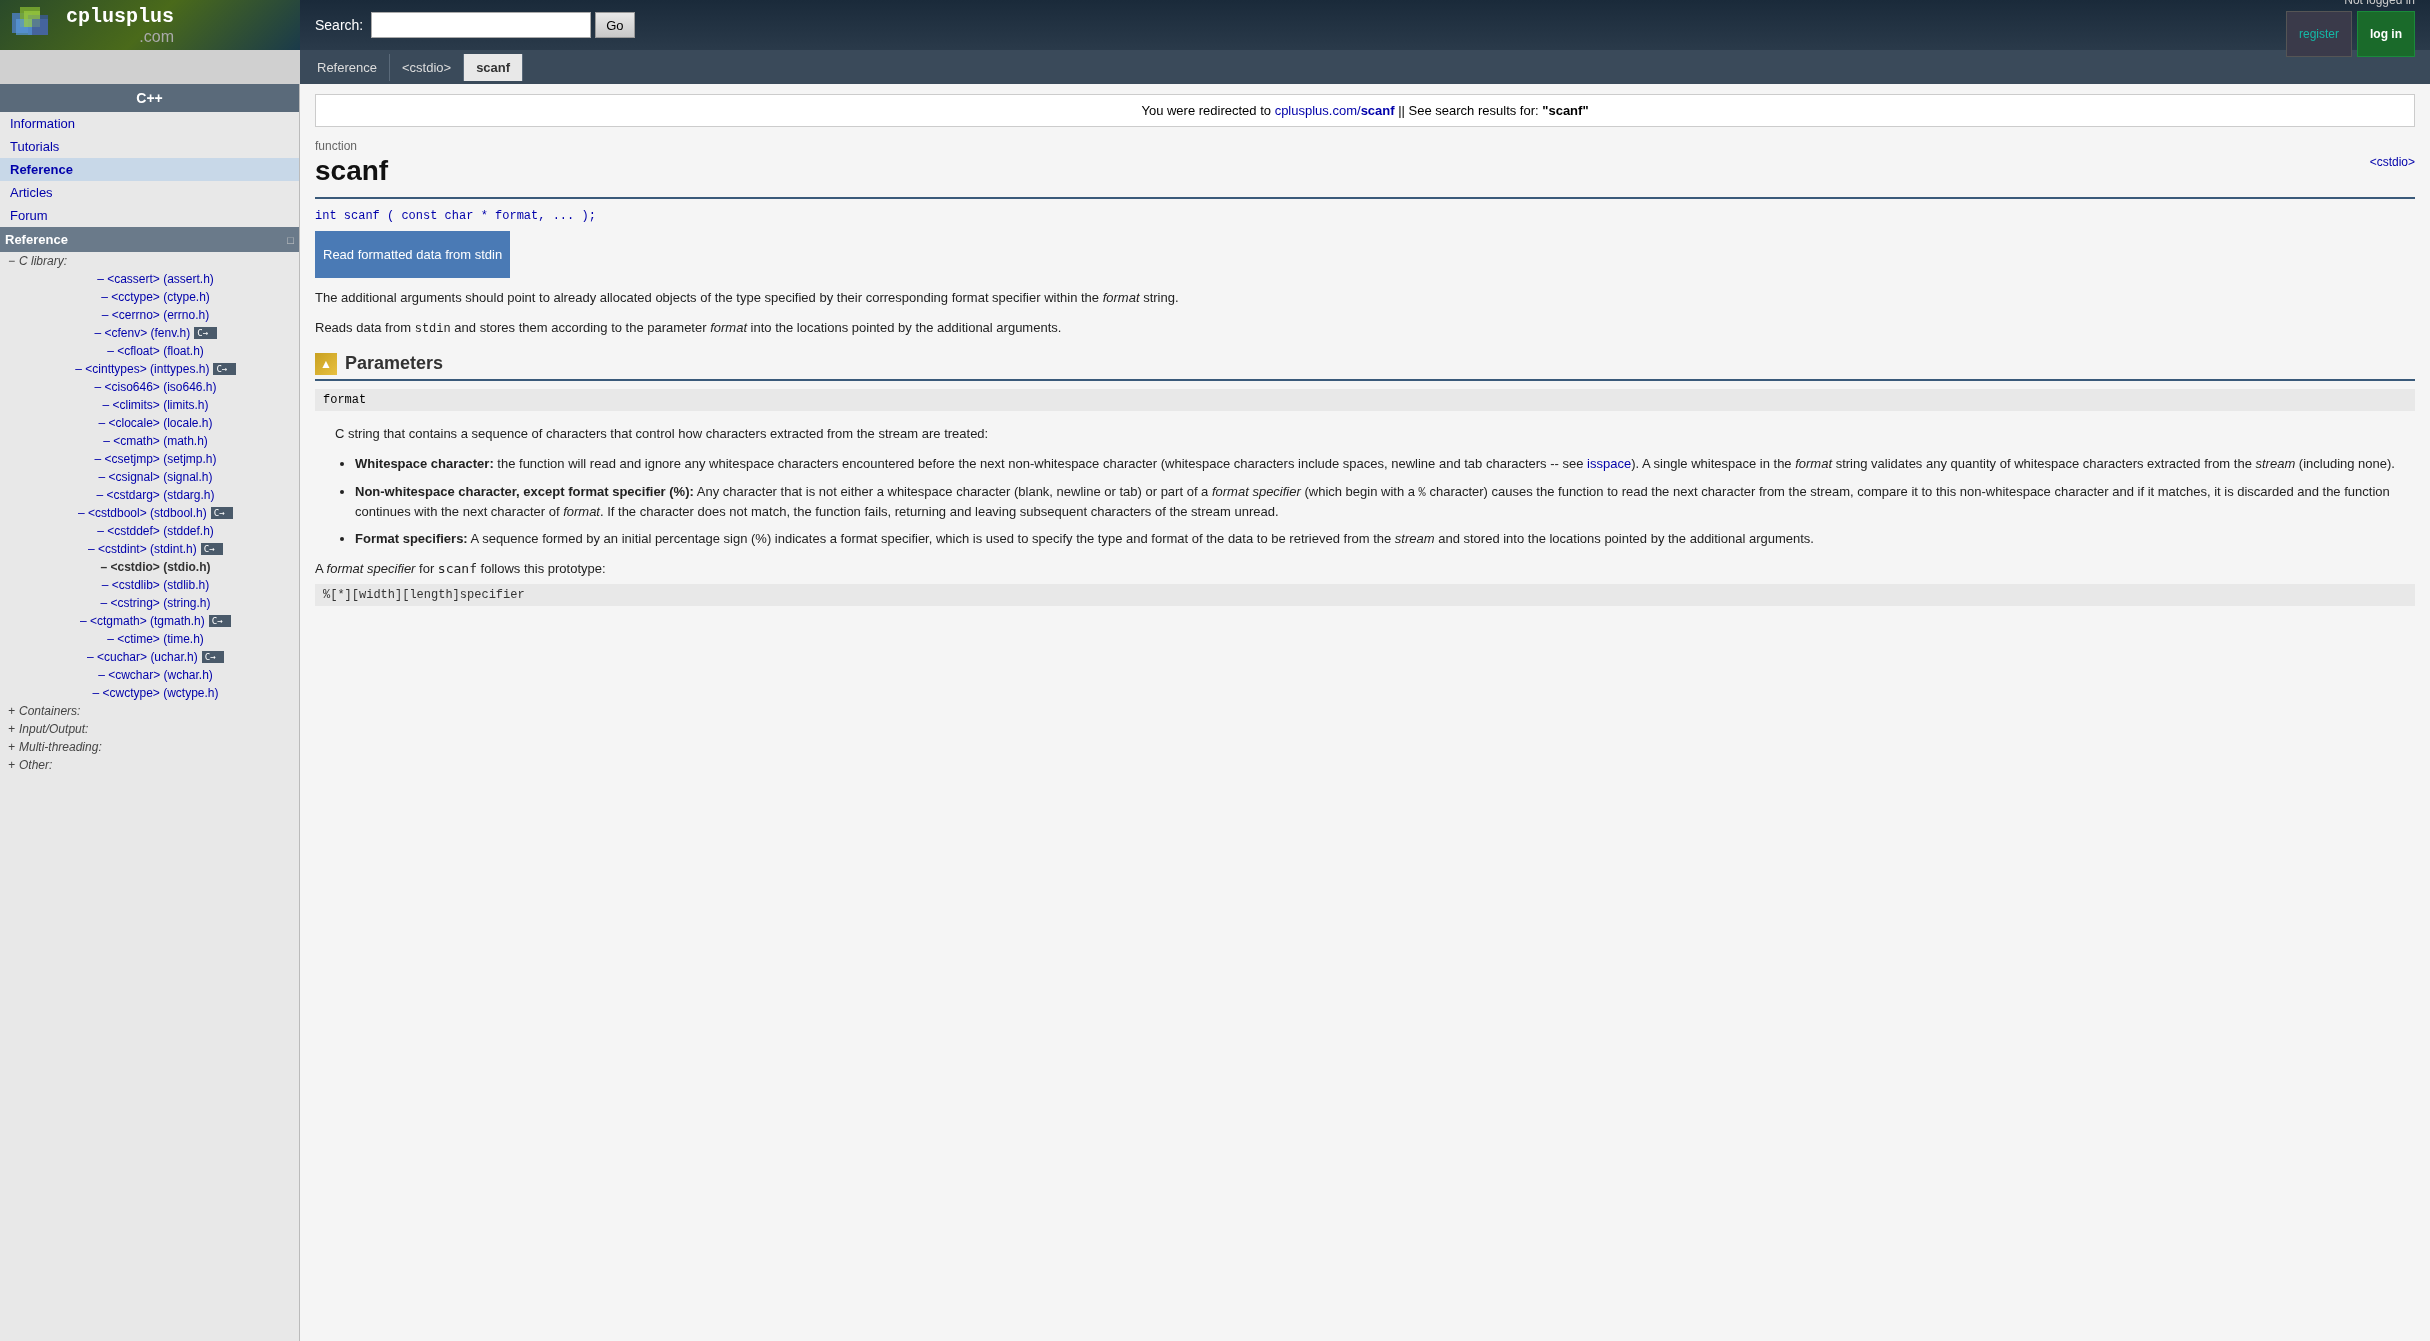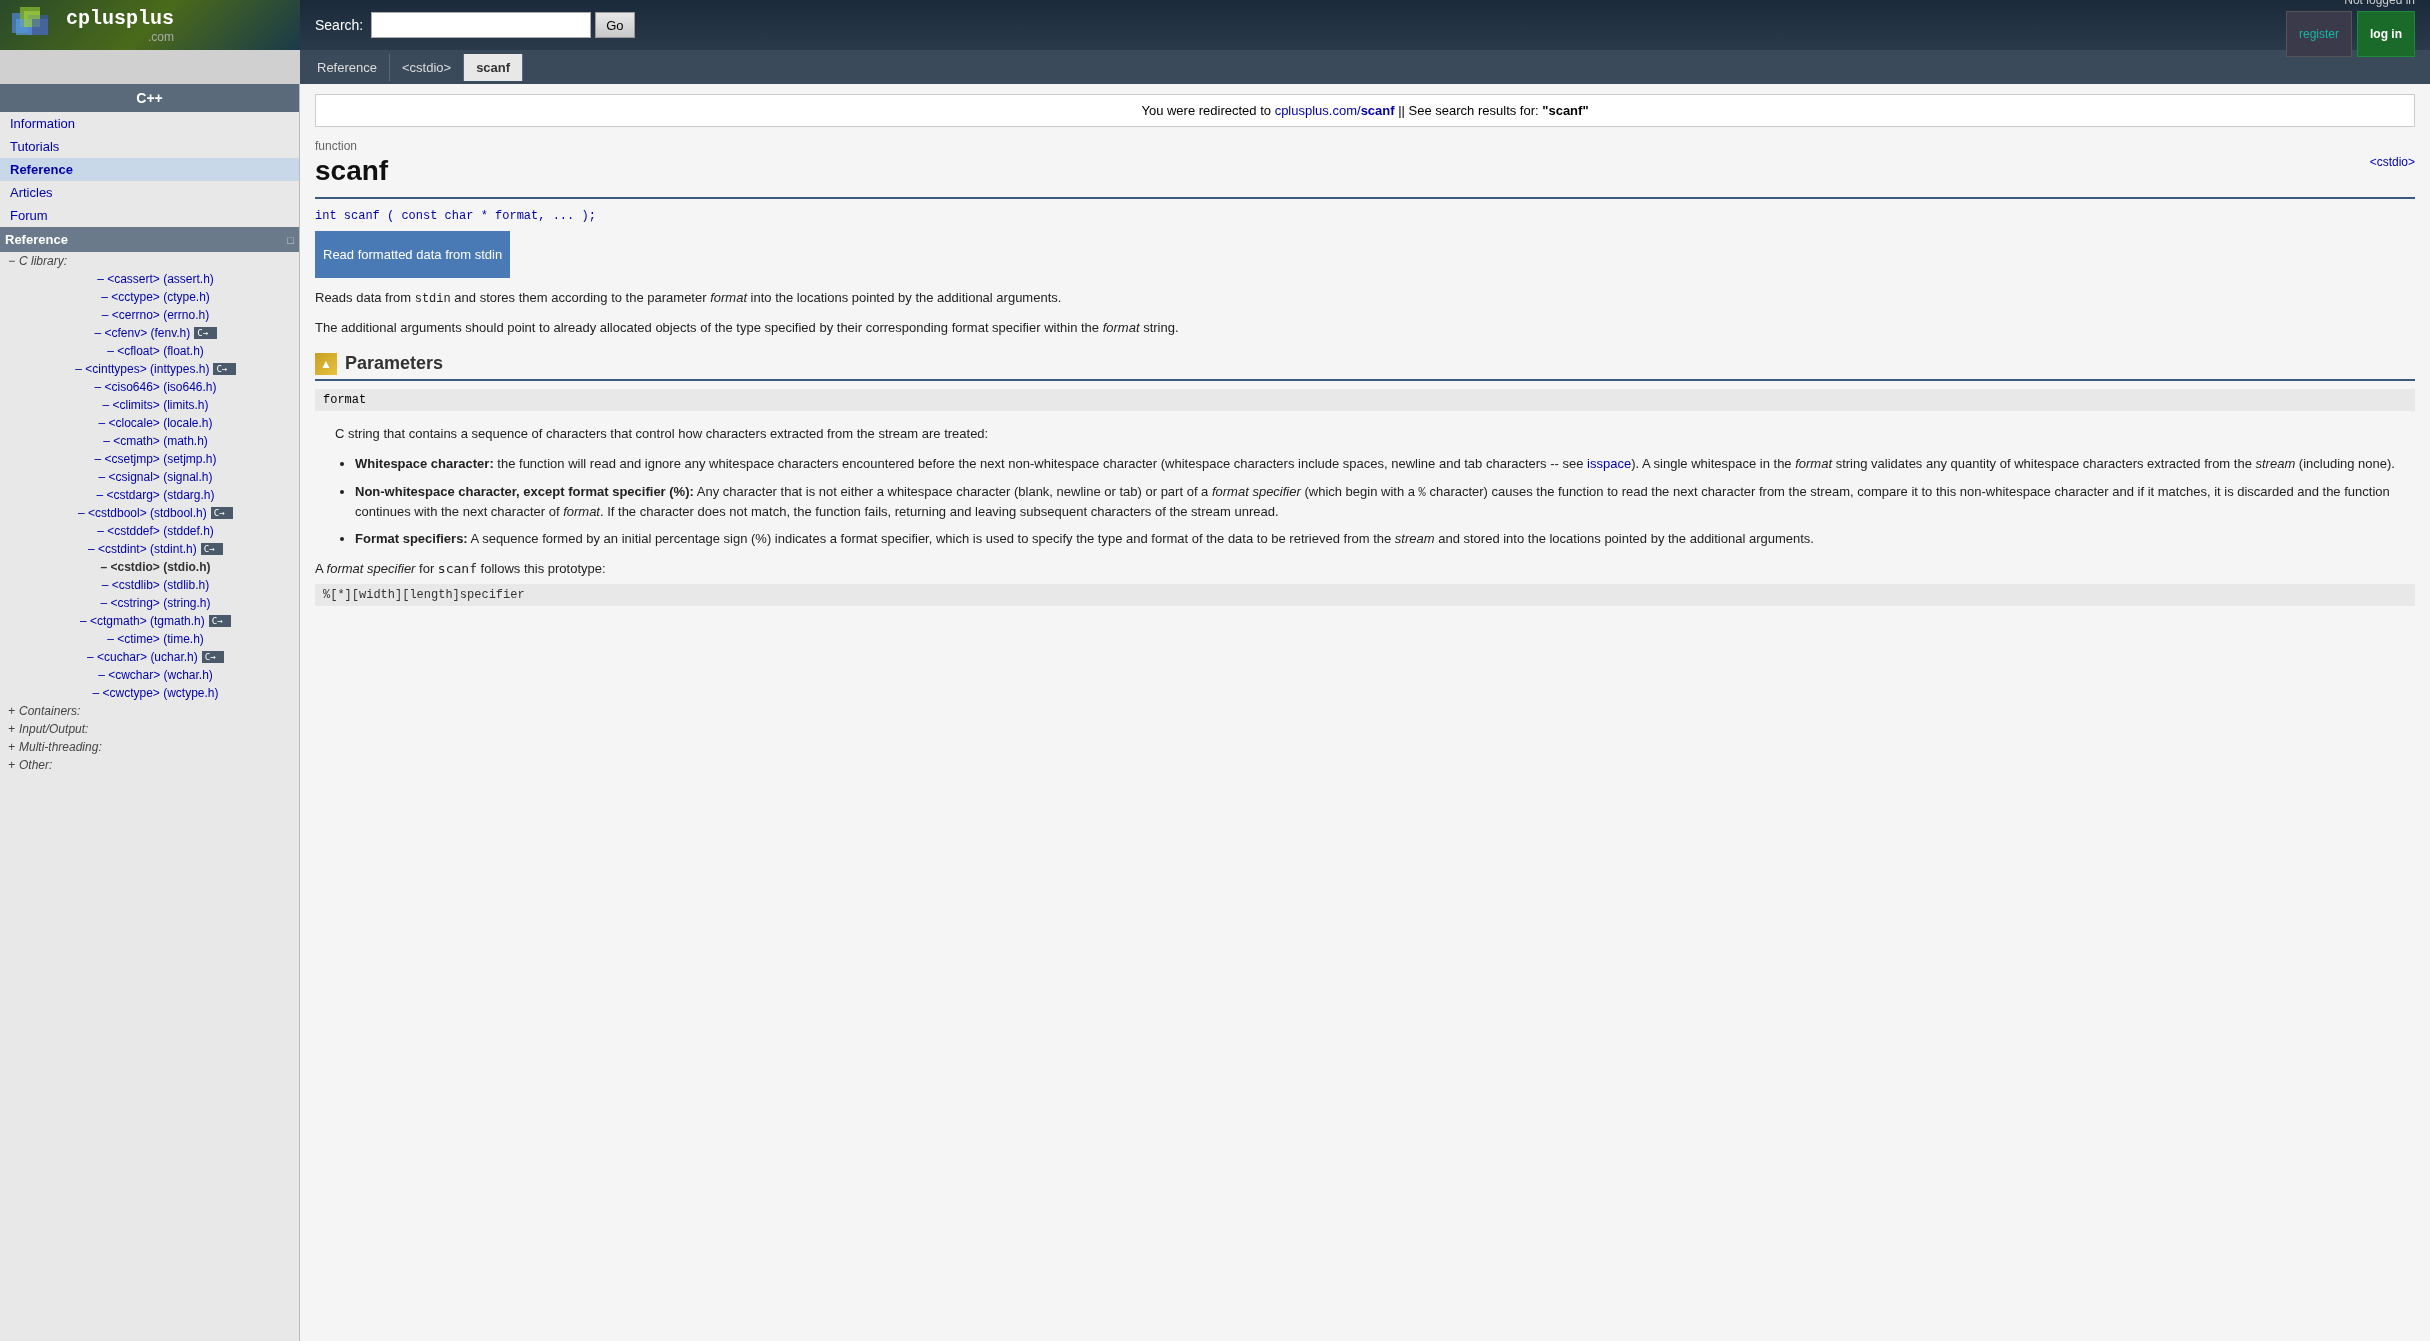--- a/index.html
+++ b/index.html
@@ -319,21 +319,21 @@
         <rect x="2" y="8" width="20" height="20" fill="#4a7ab5" opacity="0.9"></rect>
         <rect x="10" y="2" width="20" height="20" fill="#7aaa30" opacity="0.85"></rect>
         <rect x="18" y="10" width="20" height="20" fill="#3a5a8a" opacity="0.9"></rect>
         <rect x="6" y="14" width="16" height="16" fill="#5a9ae0" opacity="0.7"></rect>
         <rect x="14" y="6" width="16" height="16" fill="#9aca40" opacity="0.7"></rect>
         <rect x="22" y="14" width="16" height="16" fill="#4a6aaa" opacity="0.7"></rect>
       </svg>
     </div>
     <div>
       <div style="color:#fff;font-size:20px;font-weight:bold;font-family:'Courier New',monospace;">cplusplus</div>
-      <div style="color:#aaa;font-size:12px;text-align:right;">.com</div>
+      <div style="color:#aaa;font-size:16px;text-align:right;">.com</div>
     </div>
   </div>
   <div id="search-area">
     <label style="color:#fff;margin-right:8px;font-size:14px;">Search:</label>
     <input id="search-input" type="text" placeholder="" style="">
     <button id="search-button">Go</button>
   </div>
   <div id="auth-area">
     <div id="not-logged-in">Not logged in</div>
     <div id="auth-buttons">
@@ -484,24 +484,24 @@
     </div>
 
     
     <div id="syntax-box">int scanf ( const char * format, ... );</div>
 
     
     <div id="desc-highlight">Read formatted data from stdin</div>
 
     
     <p class="desc-paragraph">
-      Reads data from <code>stdin</code> and stores them according to the parameter <em>format</em> into the locations pointed by the additional arguments.
+      The additional arguments should point to already allocated objects of the type specified by their corresponding format specifier within the <em>format</em> string.
     </p>
     <p class="desc-paragraph">
-      The additional arguments should point to already allocated objects of the type specified by their corresponding format specifier within the <em>format</em> string.
+      Reads data from <code>stdin</code> and stores them according to the parameter <em>format</em> into the locations pointed by the additional arguments.
     </p>
 
     
     <div id="parameters-section">
       <div id="parameters-header">
         <div id="parameters-icon">▲</div>
         <div id="parameters-title">Parameters</div>
       </div>
 
       <div id="format-param-box">format</div>

